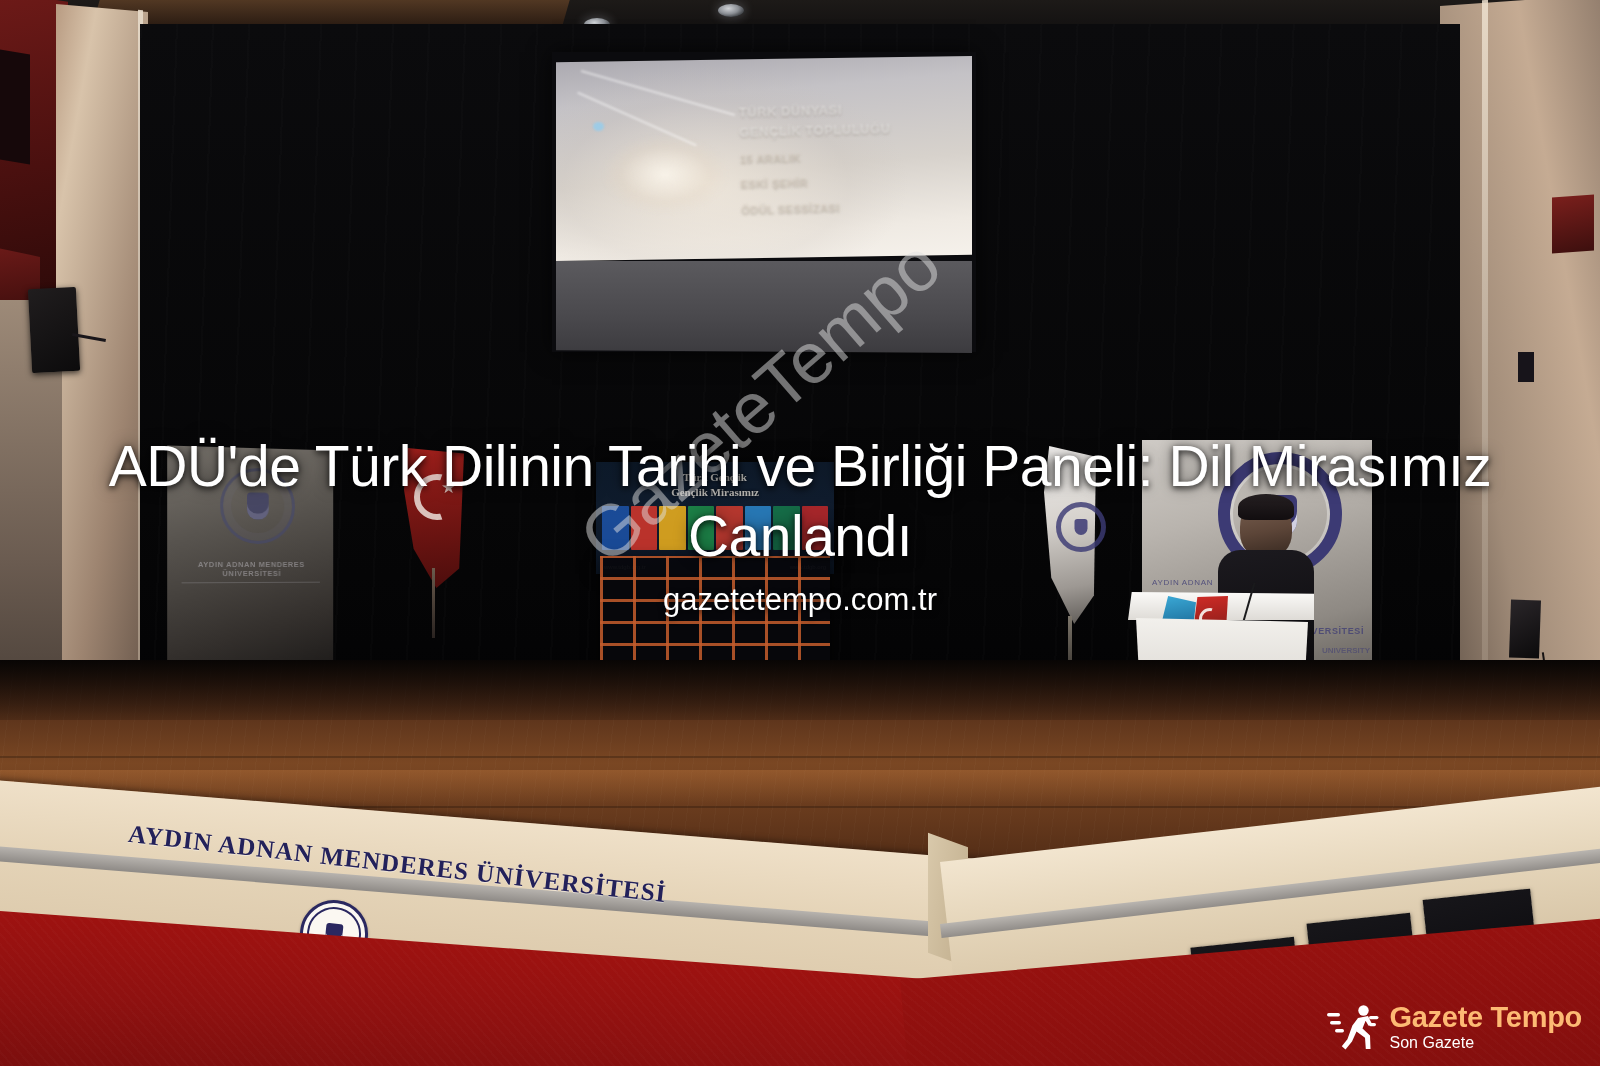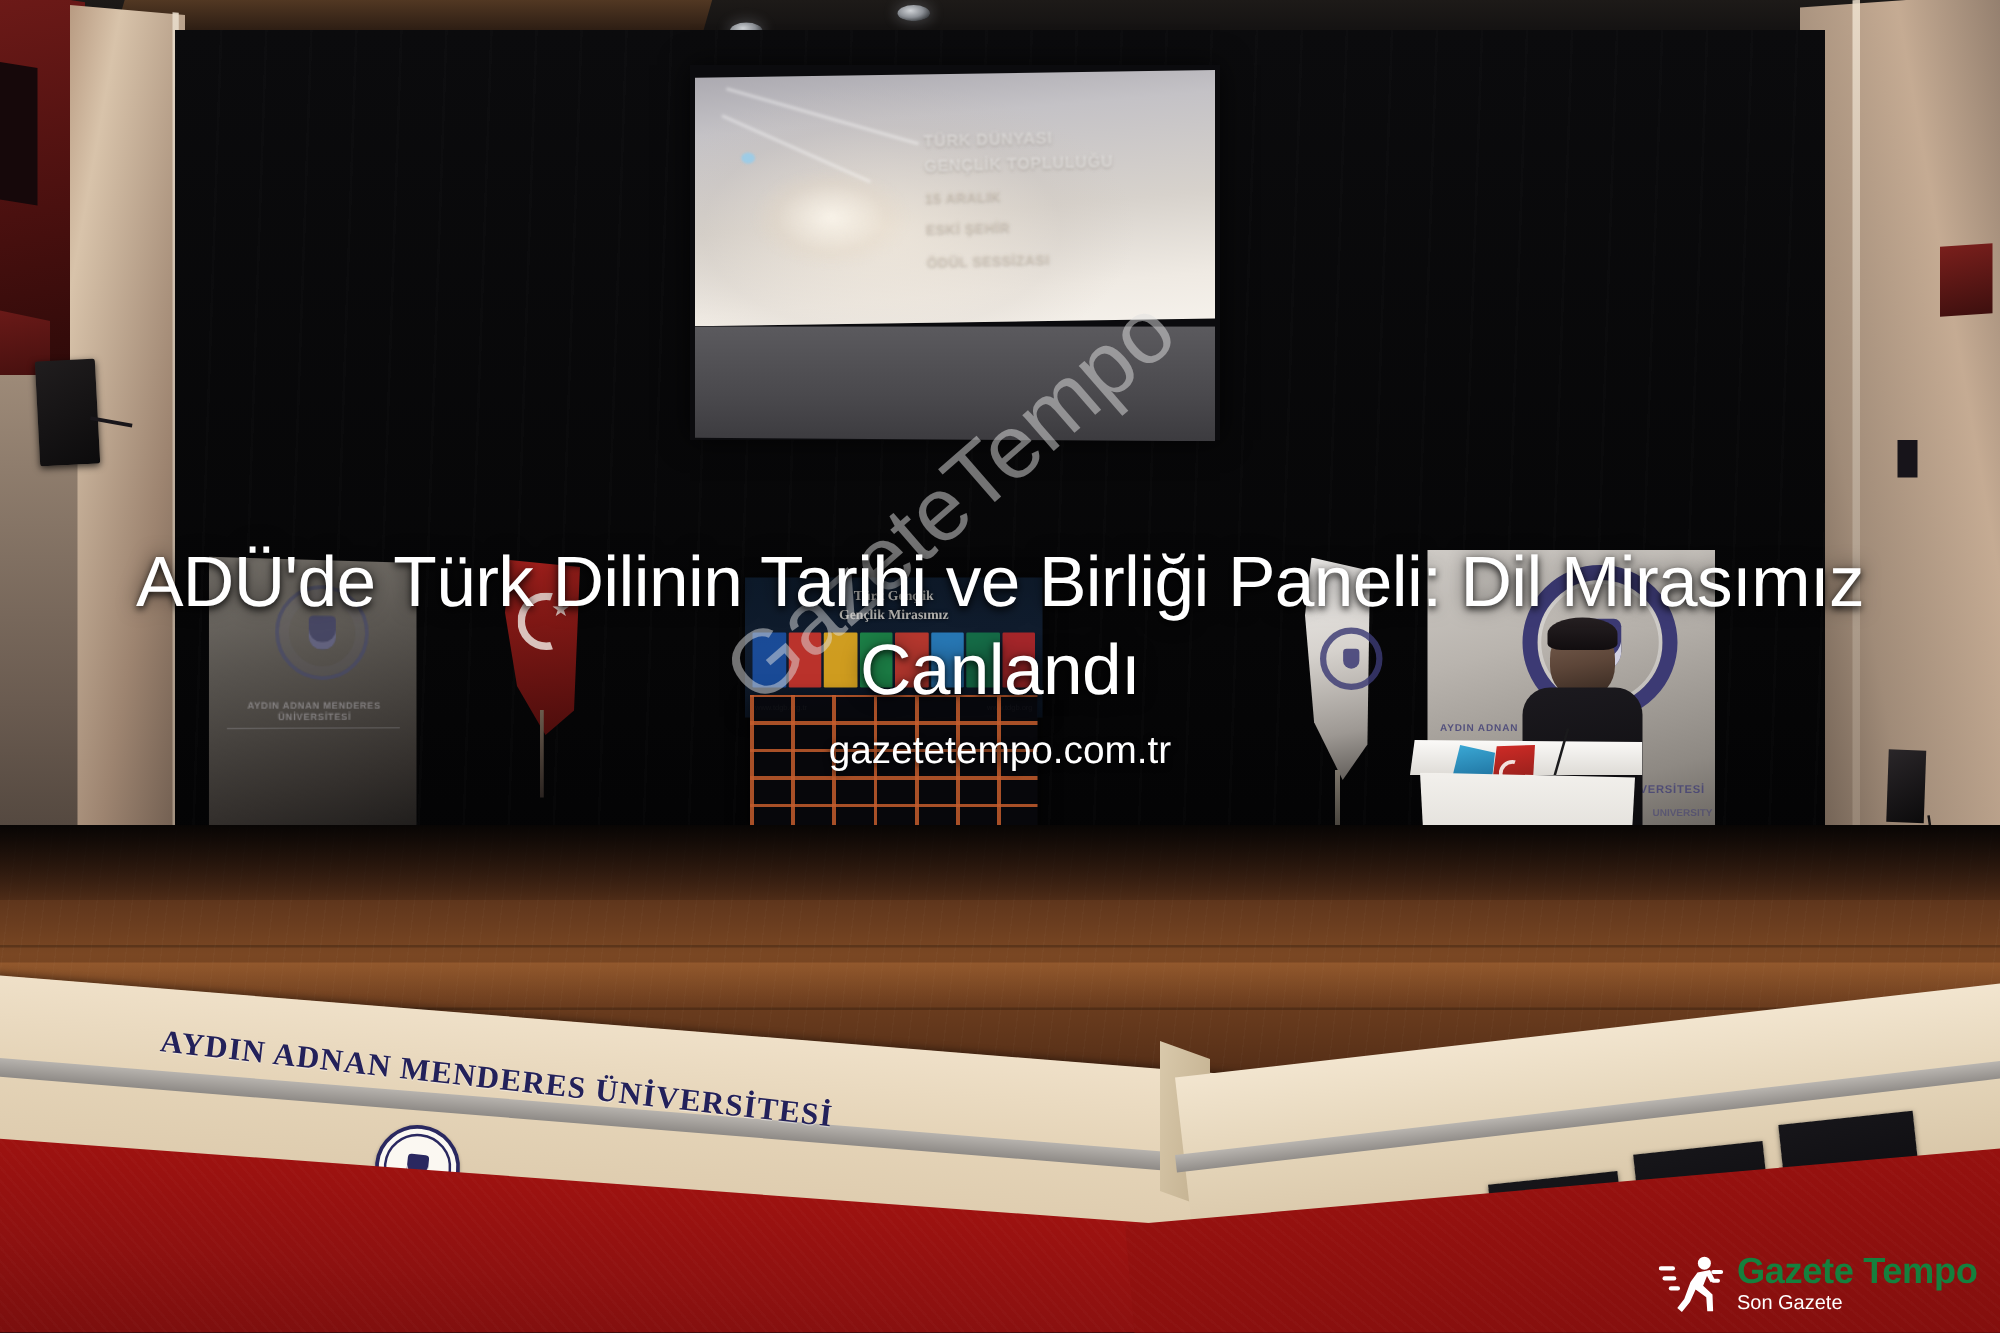--- a/index.html
+++ b/index.html
@@ -385,21 +385,21 @@
     transform: translate(-50%,-50%);
     width: 34px; height: 42px;
     background: #3c3a74;
     border-radius: 6px 6px 16px 16px;
     box-shadow: inset 0 -10px 0 rgba(235,235,245,.85);
   }
   .banner-right .btxt {
     position: absolute;
     left: 10px; top: 138px;
     font-size: 8px;
-    font-weight: 700;
+    font-weight: 400;
     letter-spacing: .7px;
     color: #3c3a74;
     opacity: .78;
   }
   .banner-right .btxt2 {
     position: absolute;
     right: 8px; top: 186px;
     font-size: 9px;
     font-weight: 700;
     letter-spacing: .6px;
@@ -736,21 +736,21 @@
   }
   .logo .mark {
     width: 52px; height: 50px;
     position: relative;
     flex: 0 0 auto;
   }
   .logo .txt { line-height: 1; }
   .logo .brand {
     font-size: 29px;
     font-weight: 700;
-    color: #15803d;
+    color: #fdba74;
     letter-spacing: -0.3px;
     display: block;
     text-align: right;
   }
   .logo .tag {
     font-size: 16px;
     font-weight: 400;
     color: #ffffff;
     letter-spacing: 0px;
     display: block;

